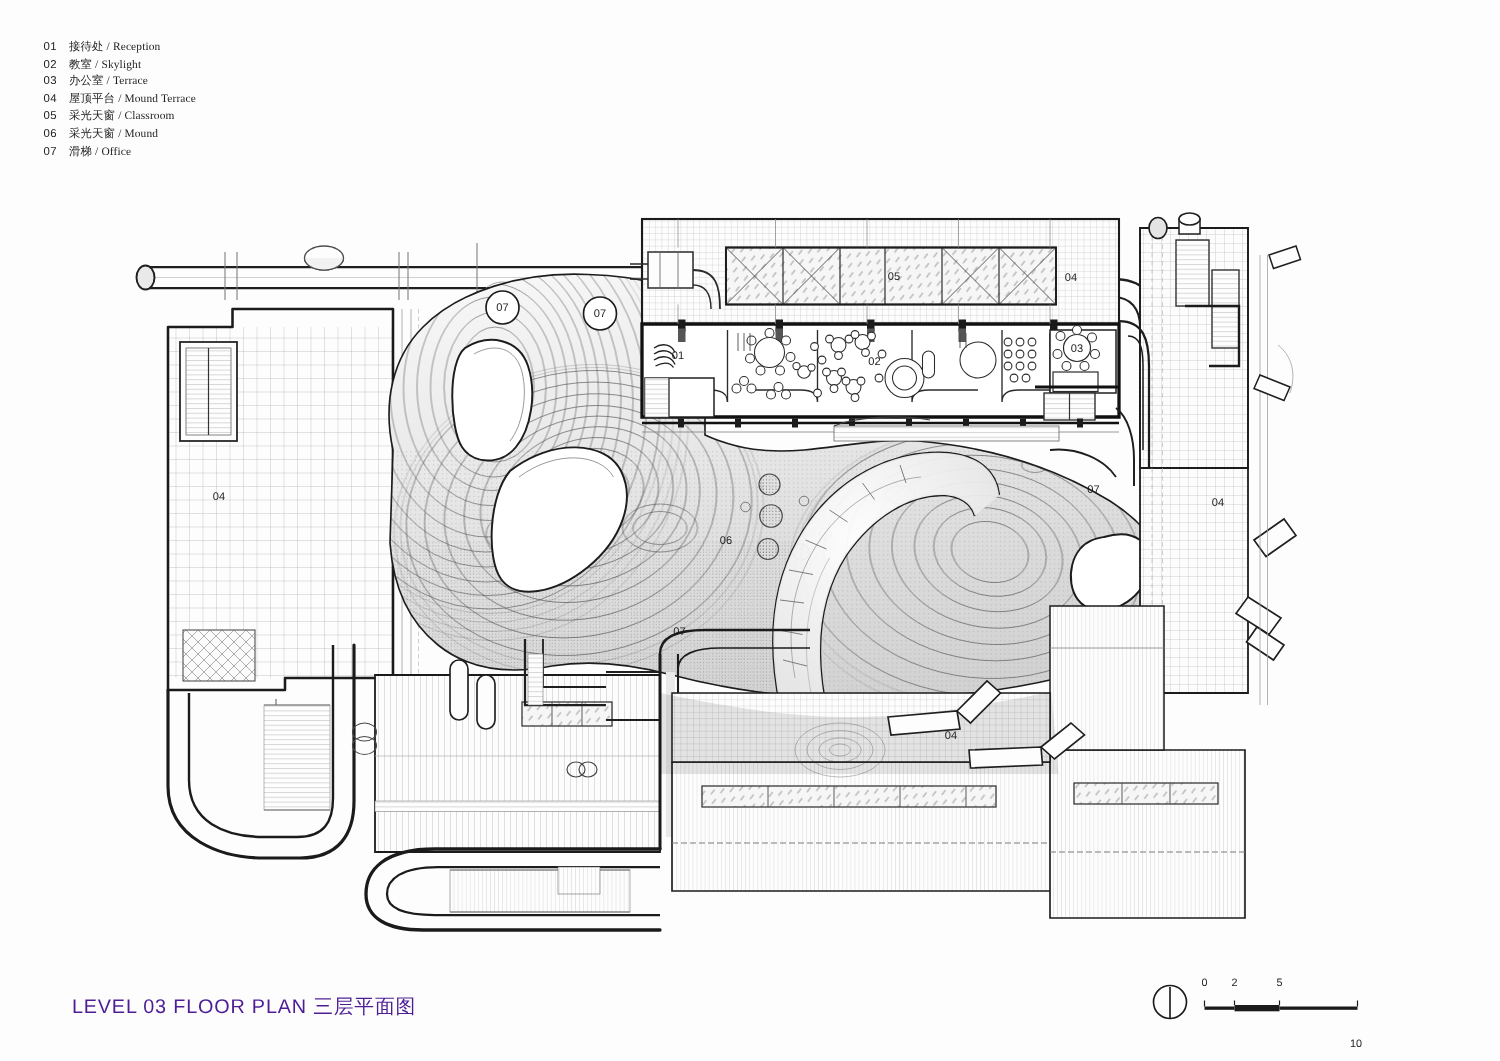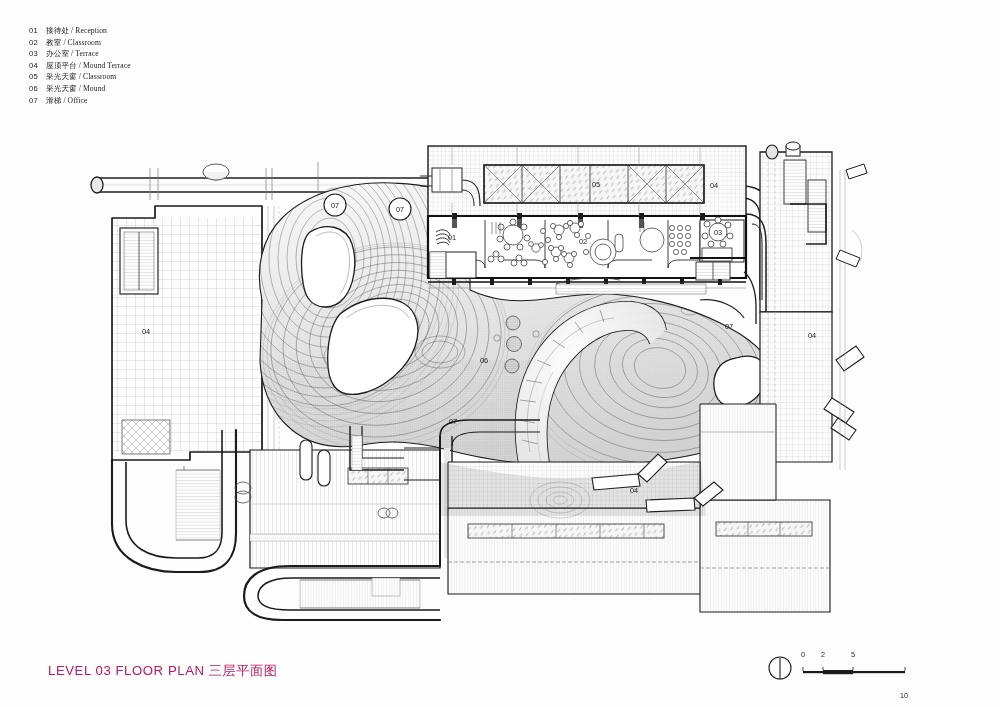--- a/index.html
+++ b/index.html
@@ -11,21 +11,21 @@
   #sheet{position:absolute;inset:0;width:1000px;height:707px;}
 
   
   #legend{position:absolute;left:29px;top:26px;width:260px;}
   .leg-row{display:flex;align-items:baseline;height:11.6px;white-space:nowrap;}
   .leg-num{font-size:7.6px;letter-spacing:.2px;width:17px;color:#1d1d1d;}
   .leg-txt{font-size:7.6px;letter-spacing:.1px;color:#1d1d1d;font-family:Liberation Serif, serif;}
 
   
   #title-block{position:absolute;left:48px;top:662px;}
-  #plan-title{font-size:13.2px;letter-spacing:.55px;color:#be185d;white-space:nowrap;}
+  #plan-title{font-size:13.2px;letter-spacing:.55px;color:#4c1d95;white-space:nowrap;}
 
   
   #scalebar{position:absolute;left:765px;top:650px;width:145px;height:36px;}
   .sb-num{position:absolute;font-size:7.2px;color:#1d1d1d;}
 
   svg{display:block;}
   .nosel{user-select:none;}
 </style>
 </head>
 <body>
@@ -696,21 +696,21 @@
     </g>
 </svg>
 
 <div id="legend">
   <div class="leg-row">
     <span class="leg-num">01</span>
     <span class="leg-txt">接待处 / Reception</span>
   </div>
   <div class="leg-row">
     <span class="leg-num">02</span>
-    <span class="leg-txt">教室 / Classroom</span>
+    <span class="leg-txt">教室 / Skylight</span>
   </div>
   <div class="leg-row">
     <span class="leg-num">03</span>
     <span class="leg-txt">办公室 / Terrace</span>
   </div>
   <div class="leg-row">
     <span class="leg-num">04</span>
     <span class="leg-txt">屋顶平台 / Mound Terrace</span>
   </div>
   <div class="leg-row">

